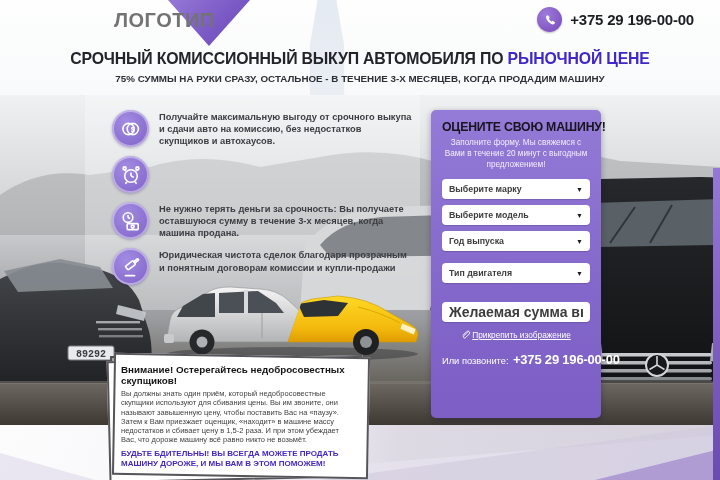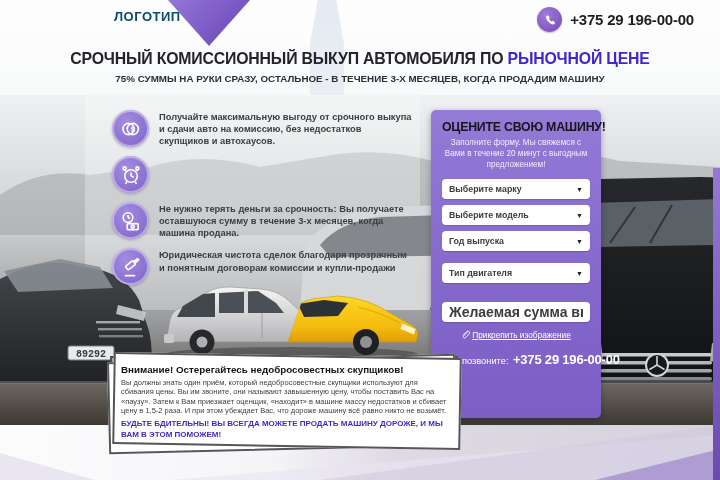--- a/index.html
+++ b/index.html
@@ -22,22 +22,22 @@
   .tri3{left:595px;top:24px;height:31px;width:125px;background:#a globe;}
   .tri3{left:595px;top:24px;height:31px;width:125px;background:#a793cf;opacity:.85;clip-path:polygon(0 100%,100% 0,100% 100%);}
   .tri4{left:0;top:28px;height:27px;width:95px;background:#d8d2e6;opacity:.5;clip-path:polygon(0 0,100% 100%,0 100%);}
   .right-strip{position:absolute;right:0;top:168px;width:7px;height:312px;z-index:4;
        background:linear-gradient(180deg,#9577d4,#6a4bae);}
 
   
   .logo-ribbon{position:absolute;left:168px;top:0;width:82px;height:46px;z-index:2;
        background:linear-gradient(135deg,#9478d6 0%,#7c5ac6 55%,#6a48b4 100%);
        clip-path:polygon(0 0,100% 0,50% 100%);}
-  .logo-text{position:absolute;left:114px;top:9px;z-index:7;font-size:13px;font-weight:bold;
-       letter-spacing:.5px;color:#0c4a6e;}
+  .logo-text{position:absolute;left:114px;top:9px;z-index:7;font-size:20px;font-weight:bold;
+       letter-spacing:.5px;color:#737373;}
   .phone-top{position:absolute;right:26px;top:7px;z-index:7;display:flex;align-items:center;gap:8px;}
   .phone-icon{width:25px;height:25px;border-radius:50%;display:flex;align-items:center;justify-content:center;
        background:radial-gradient(circle at 35% 30%,#9d7cda,#7747b8);box-shadow:0 1px 2px rgba(0,0,0,.25);}
   .phone-number{font-size:15px;font-weight:bold;color:#1c1e22;letter-spacing:-.2px;}
 
   
   .hero{position:absolute;left:0;top:49px;width:720px;text-align:center;z-index:7;}
   .hero h1{margin:0;font-size:16.5px;font-weight:bold;color:#22242a;letter-spacing:-.2px;
        transform:scaleX(.96);transform-origin:center;white-space:nowrap;}
   .hero h1 .hl{color:#4126c9;}
@@ -74,21 +74,21 @@
   .attach span{font-size:8.3px;color:#fff;text-decoration:underline;}
   .submit{display:block;width:100%;height:26px;margin-top:8px;border:none;border-radius:3px;cursor:pointer;
        background:linear-gradient(180deg,#f9da2e,#f2cd14);color:#161310;font-weight:bold;
        font-size:11px;letter-spacing:.3px;font-family:"Liberation Sans",sans-serif;
        box-shadow:0 2px 0 rgba(0,0,0,.18);}
   .call{margin-top:10px;text-align:center;white-space:nowrap;}
   .call-prefix{font-size:9.3px;color:#fff;}
   .call-phone{font-size:13px;font-weight:bold;color:#fff;letter-spacing:-.2px;}
 
   
-  .warning{position:absolute;left:110px;top:356px;width:348px;z-index:6;box-sizing:border-box;
+  .warning{position:absolute;left:110px;top:356px;width:256px;z-index:6;box-sizing:border-box;
        background:#a3a3a3;border:2px solid #4f4f54;padding:6px 9px 6px;}
   .warning::before,.warning::after{content:"";position:absolute;inset:-2px;background:#fff;
        border:2px solid #55555a;z-index:-1;}
   .warning::before{transform:rotate(-1.4deg) translate(-2px,2px);}
   .warning::after{transform:rotate(1deg) translate(3px,-1px);}
   .warn-head{font-size:9.8px;font-weight:bold;color:#141414;margin-bottom:3px;}
   .warn-body{font-size:7.5px;line-height:1.24;color:#3f3f42;}
   .warn-foot{font-size:8px;line-height:1.3;font-weight:bold;color:#4527c0;margin-top:4px;}
 </style>
 </head>

